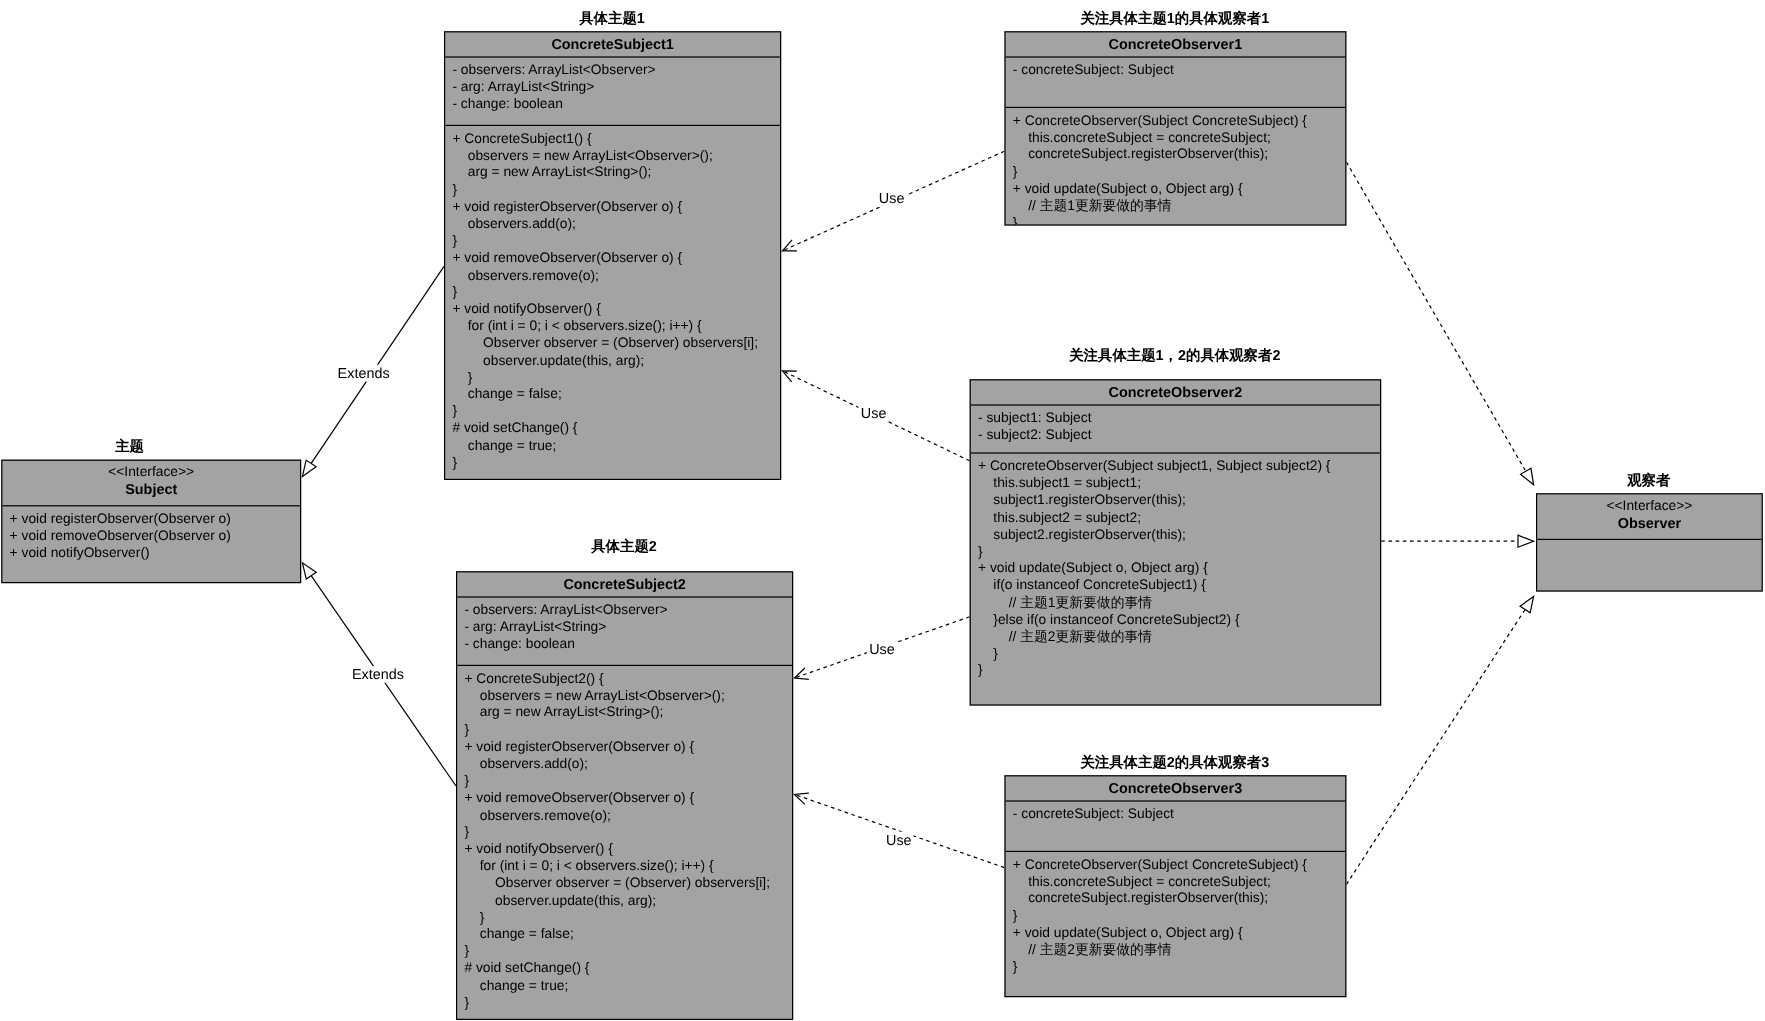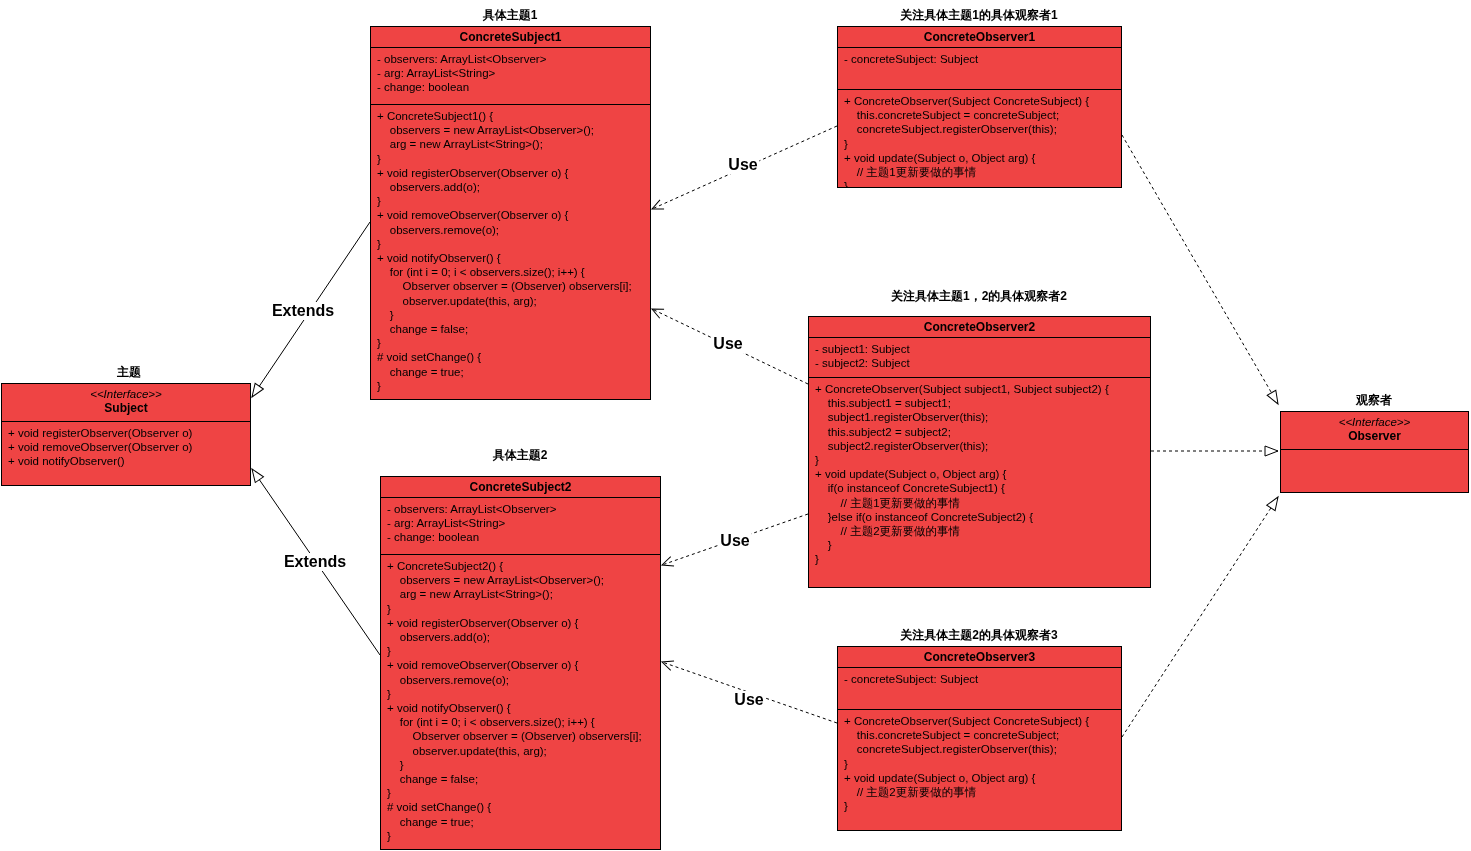--- a/index.html
+++ b/index.html
@@ -2,42 +2,42 @@
 <html><head>
 <meta charset="utf-8">
 <style>
   html,body{margin:0;padding:0;background:#fff;}
   #canvas{
     position:relative;width:1471px;height:851px;background:#fff;overflow:hidden;
     font-family:"Liberation Sans",sans-serif;color:#000;
   }
   svg.wires{position:absolute;left:0;top:0;width:1471px;height:851px;}
   .uml-box{
-    position:absolute;background:#ef4444;border:1px solid #000;box-sizing:border-box;
+    position:absolute;background:#a3a3a3;border:1px solid #000;box-sizing:border-box;
     display:flex;flex-direction:column;
   }
   .uml-head{
     border-bottom:1px solid #000;text-align:center;font-weight:bold;font-size:12px;
     padding:3px 4px;box-sizing:border-box;line-height:14px;flex:0 0 auto;
   }
-  .uml-head .stereo{display:block;font-style:italic;font-weight:normal;font-size:11.5px;}
+  .uml-head .stereo{display:block;font-weight:normal;font-size:11.5px;}
   .uml-head .cls{display:block;}
   .uml-sec{
     font-size:11.5px;line-height:14.2px;padding:4px 6px;white-space:pre;
     overflow:hidden;box-sizing:border-box;text-align:left;
   }
   .uml-fields{border-bottom:1px solid #000;flex:0 0 auto;}
   .uml-methods{flex:1 1 auto;}
   .node-title{
     position:absolute;font-weight:bold;font-size:12px;text-align:left;
     transform:translateX(-50%);white-space:nowrap;
   }
   .edge-label{
-    position:absolute;font-size:16px;background:#fff;padding:0 2px;
-    transform:translate(-50%,-50%);white-space:nowrap;font-weight:bold;
+    position:absolute;font-size:12px;background:#fff;padding:0 2px;
+    transform:translate(-50%,-50%);white-space:nowrap;
   }
 </style>
 </head>
 <body>
 
 <div id="canvas">
 
   <svg class="wires">
     <defs>
       <marker id="tri" markerWidth="16" markerHeight="14" refX="14" refY="6" orient="auto" markerUnits="userSpaceOnUse">
@@ -58,21 +58,21 @@
     <path d="M1122,737 L1278,497" stroke="#000" fill="none" stroke-dasharray="3 3" marker-end="url(#tri)"></path>
   </svg>
 
   <div class="edge-label" style="left:303px;top:311px;">Extends</div>
   <div class="edge-label" style="left:315px;top:562px;">Extends</div>
   <div class="edge-label" style="left:743px;top:165px;">Use</div>
   <div class="edge-label" style="left:728px;top:344px;">Use</div>
   <div class="edge-label" style="left:735px;top:541px;">Use</div>
   <div class="edge-label" style="left:749px;top:700px;">Use</div>
 
-  <div class="node-title" style="left:129px;top:364px;">主题</div>
+  <div class="node-title" style="left:108px;top:364px;">主题</div>
   <div class="node-title" style="left:510px;top:7px;">具体主题1</div>
   <div class="node-title" style="left:520px;top:447px;">具体主题2</div>
   <div class="node-title" style="left:979px;top:7px;">关注具体主题1的具体观察者1</div>
   <div class="node-title" style="left:979px;top:288px;">关注具体主题1，2的具体观察者2</div>
   <div class="node-title" style="left:979px;top:627px;">关注具体主题2的具体观察者3</div>
   <div class="node-title" style="left:1374px;top:392px;">观察者</div>
 
   <div class="uml-box" style="left:1px;top:383px;width:250px;height:103px;">
     <div class="uml-head" style="height:38px;">
       <span class="stereo">&lt;&lt;Interface&gt;&gt;</span>

